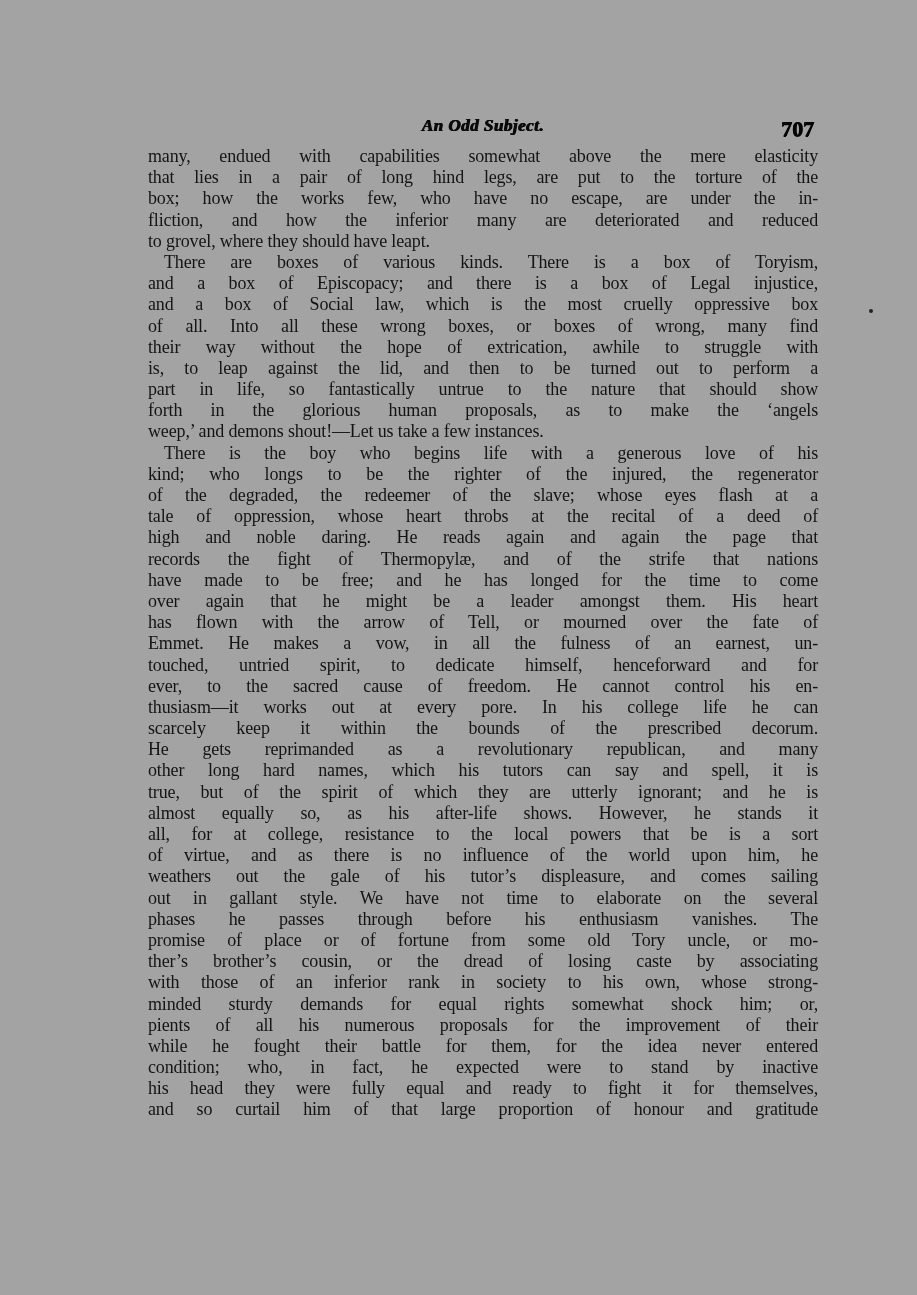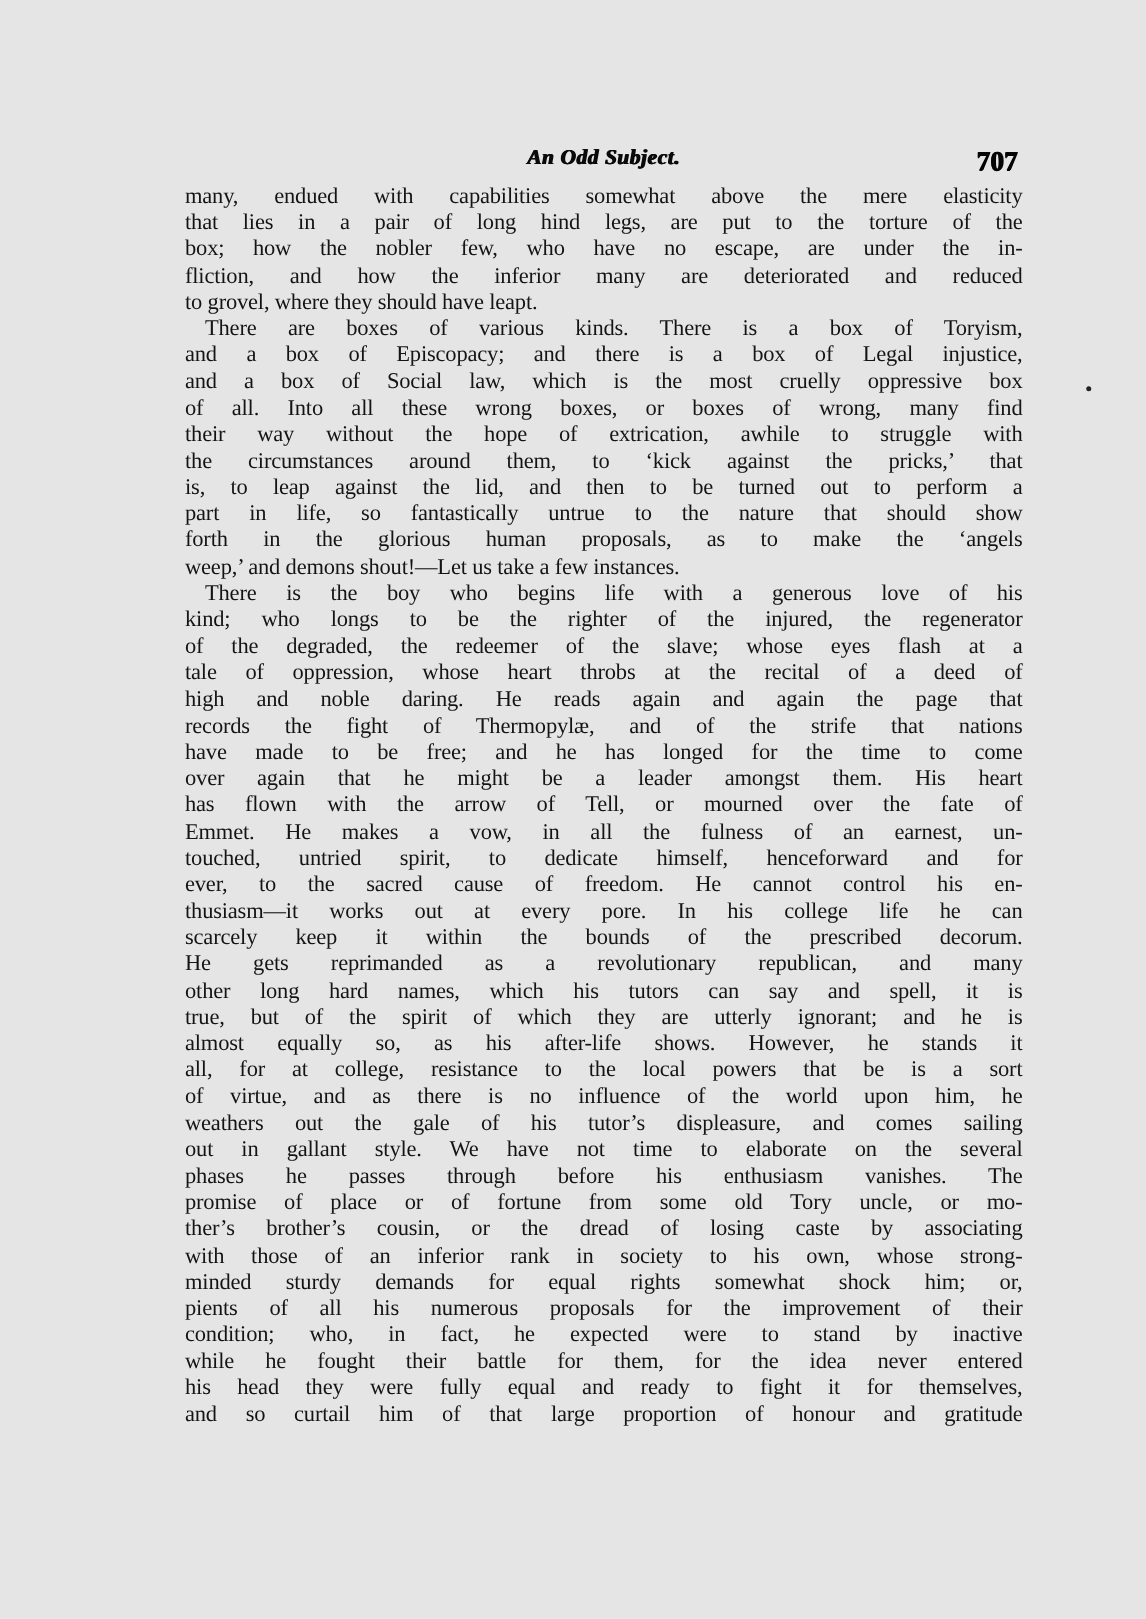--- a/index.html
+++ b/index.html
@@ -14,21 +14,21 @@
       overflow: hidden;
       font-family: "Liberation Serif", "DejaVu Serif", serif;
       color: #141414;
     }
     .page {
       position: absolute;
       left: 0;
       top: 0;
       width: 917px;
       height: 1295px;
-      background: #e5e5e5;
+      background: #a3a3a3;
     }
     .running-head {
       position: absolute;
       top: 116px;
       left: 148px;
       width: 670px;
       height: 24px;
     }
     .running-title {
       position: absolute;
@@ -91,32 +91,31 @@
   <div class="running-head">
     <div class="running-title">An Odd Subject.</div>
     <div class="page-number">707</div>
   </div>
 
   <div class="body-text">
 
     <div>
       <span class="line">many, endued with capabilities somewhat above the mere elasticity</span>
       <span class="line">that lies in a pair of long hind legs, are put to the torture of the</span>
-      <span class="line">box; how the nobler few, who have no escape, are under the in-</span>
+      <span class="line">box; how the works few, who have no escape, are under the in-</span>
       <span class="line">fliction, and how the inferior many are deteriorated and reduced</span>
       <span class="line last">to grovel, where they should have leapt.</span>
     </div>
 
     <div>
       <span class="line indent">There are boxes of various kinds.  There is a box of Toryism,</span>
       <span class="line">and a box of Episcopacy; and there is a box of Legal injustice,</span>
       <span class="line">and a box of Social law, which is the most cruelly oppressive box</span>
       <span class="line">of all.  Into all these wrong boxes, or boxes of wrong, many find</span>
       <span class="line">their way without the hope of extrication, awhile to struggle with</span>
-      <span class="line">the circumstances around them, to ‘kick against the pricks,’ that</span>
       <span class="line">is, to leap against the lid, and then to be turned out to perform a</span>
       <span class="line">part in life, so fantastically untrue to the nature that should show</span>
       <span class="line">forth in the glorious human proposals, as to make the ‘angels</span>
       <span class="line last">weep,’ and demons shout!—Let us take a few instances.</span>
     </div>
 
     <div>
       <span class="line indent">There is the boy who begins life with a generous love of his</span>
       <span class="line">kind; who longs to be the righter of the injured, the regenerator</span>
       <span class="line">of the degraded, the redeemer of the slave; whose eyes flash at a</span>
@@ -138,21 +137,21 @@
       <span class="line">all, for at college, resistance to the local powers that be is a sort</span>
       <span class="line">of virtue, and as there is no influence of the world upon him, he</span>
       <span class="line">weathers out the gale of his tutor’s displeasure, and comes sailing</span>
       <span class="line">out in gallant style.  We have not time to elaborate on the several</span>
       <span class="line">phases he passes through before his enthusiasm vanishes.  The</span>
       <span class="line">promise of place or of fortune from some old Tory uncle, or mo-</span>
       <span class="line">ther’s brother’s cousin, or the dread of losing caste by associating</span>
       <span class="line">with those of an inferior rank in society to his own, whose strong-</span>
       <span class="line">minded sturdy demands for equal rights somewhat shock him; or,</span>
       <span class="line">pients of all his numerous proposals for the improvement of their</span>
+      <span class="line">while he fought their battle for them, for the idea never entered</span>
       <span class="line">condition; who, in fact, he expected were to stand by inactive</span>
-      <span class="line">while he fought their battle for them, for the idea never entered</span>
       <span class="line">his head they were fully equal and ready to fight it for themselves,</span>
       <span class="line">and so curtail him of that large proportion of honour and gratitude</span>
     </div>
   </div>
 
   <div class="margin-mark"></div>
 </div>
 
 </body></html>

